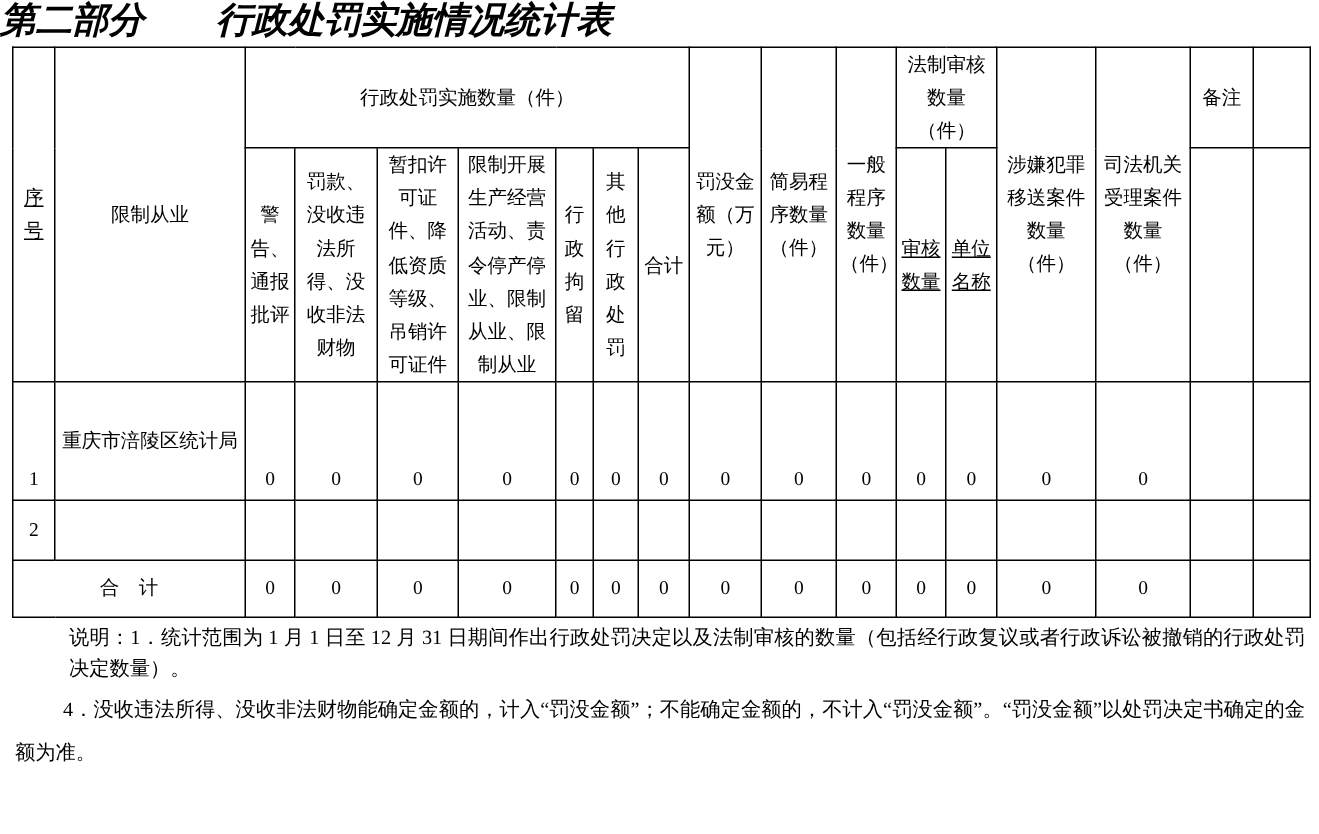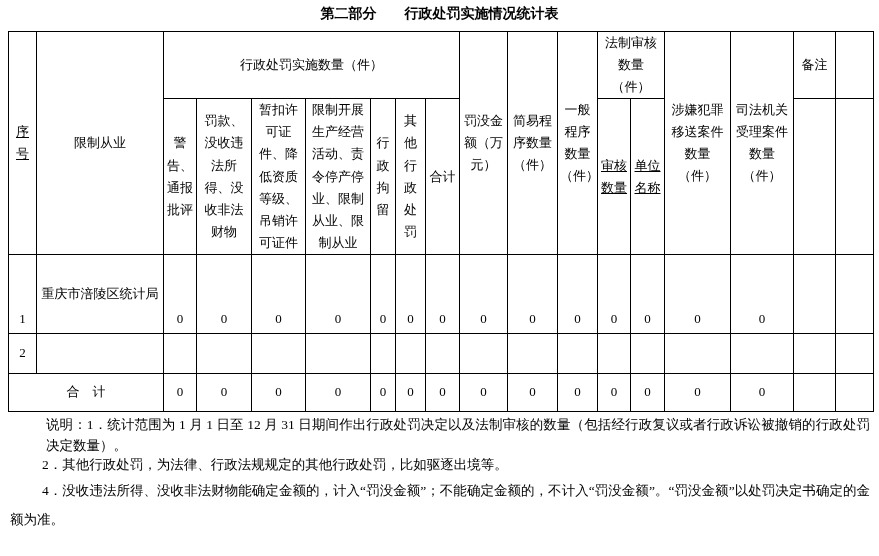--- a/index.html
+++ b/index.html
@@ -1,19 +1,19 @@
 <!DOCTYPE html>
 <html><head>
 <meta charset="utf-8">
 <style>
   html,body{margin:0;padding:0;background:#fff;}
   body{width:879px;height:556px;overflow:hidden;color:#000;
        font-family:"Liberation Serif","DejaVu Serif",serif;}
-  .doc-title{text-align:center;font-weight:bold;font-size:14px;line-height:20px;
-             margin:4px 0 7px 0;}
+  .doc-title{font-weight:bold;font-size:24px;line-height:20px;
+             margin:4px 0 7px 0;font-style:italic;}
   table.stats{border-collapse:collapse;table-layout:fixed;width:866px;margin-left:8px;}
   table.stats td{border:1.5px solid #000;text-align:center;vertical-align:middle;
                  font-size:13px;line-height:1.7;padding:0 2px;overflow:hidden;}
   tr.rA{height:57px;} tr.rB{height:128px;} tr.r1{height:79px;}
   tr.r2{height:40px;} tr.rT{height:38px;}
   td.lh-xl{line-height:2.6;text-decoration:underline;}
   td.tight{line-height:1.35;padding:0 1px;}
   td.mid{line-height:1.55;padding:0 1px;}
   td.onechar{padding:0 8px;}
   td.num{font-size:14.5px;}
@@ -137,16 +137,15 @@
       <td class="num">0</td>
       <td class="num">0</td>
       <td></td>
       <td></td>
     </tr>
   </tbody>
     </table>
 
   <div class="notes">
     <p class="first">说明：1．统计范围为 1 月 1 日至 12 月 31 日期间作出行政处罚决定以及法制审核的数量（包括经行政复议或者行政诉讼被撤销的行政处罚决定数量）。</p>
-    <p>2．其他行政处罚，为法律、行政法规规定的其他行政处罚，比如驱逐出境等。</p>
     <p class="last">4．没收违法所得、没收非法财物能确定金额的，计入“罚没金额”；不能确定金额的，不计入“罚没金额”。“罚没金额”以处罚决定书确定的金额为准。</p>
   </div>
 </div>
 
 </body></html>

